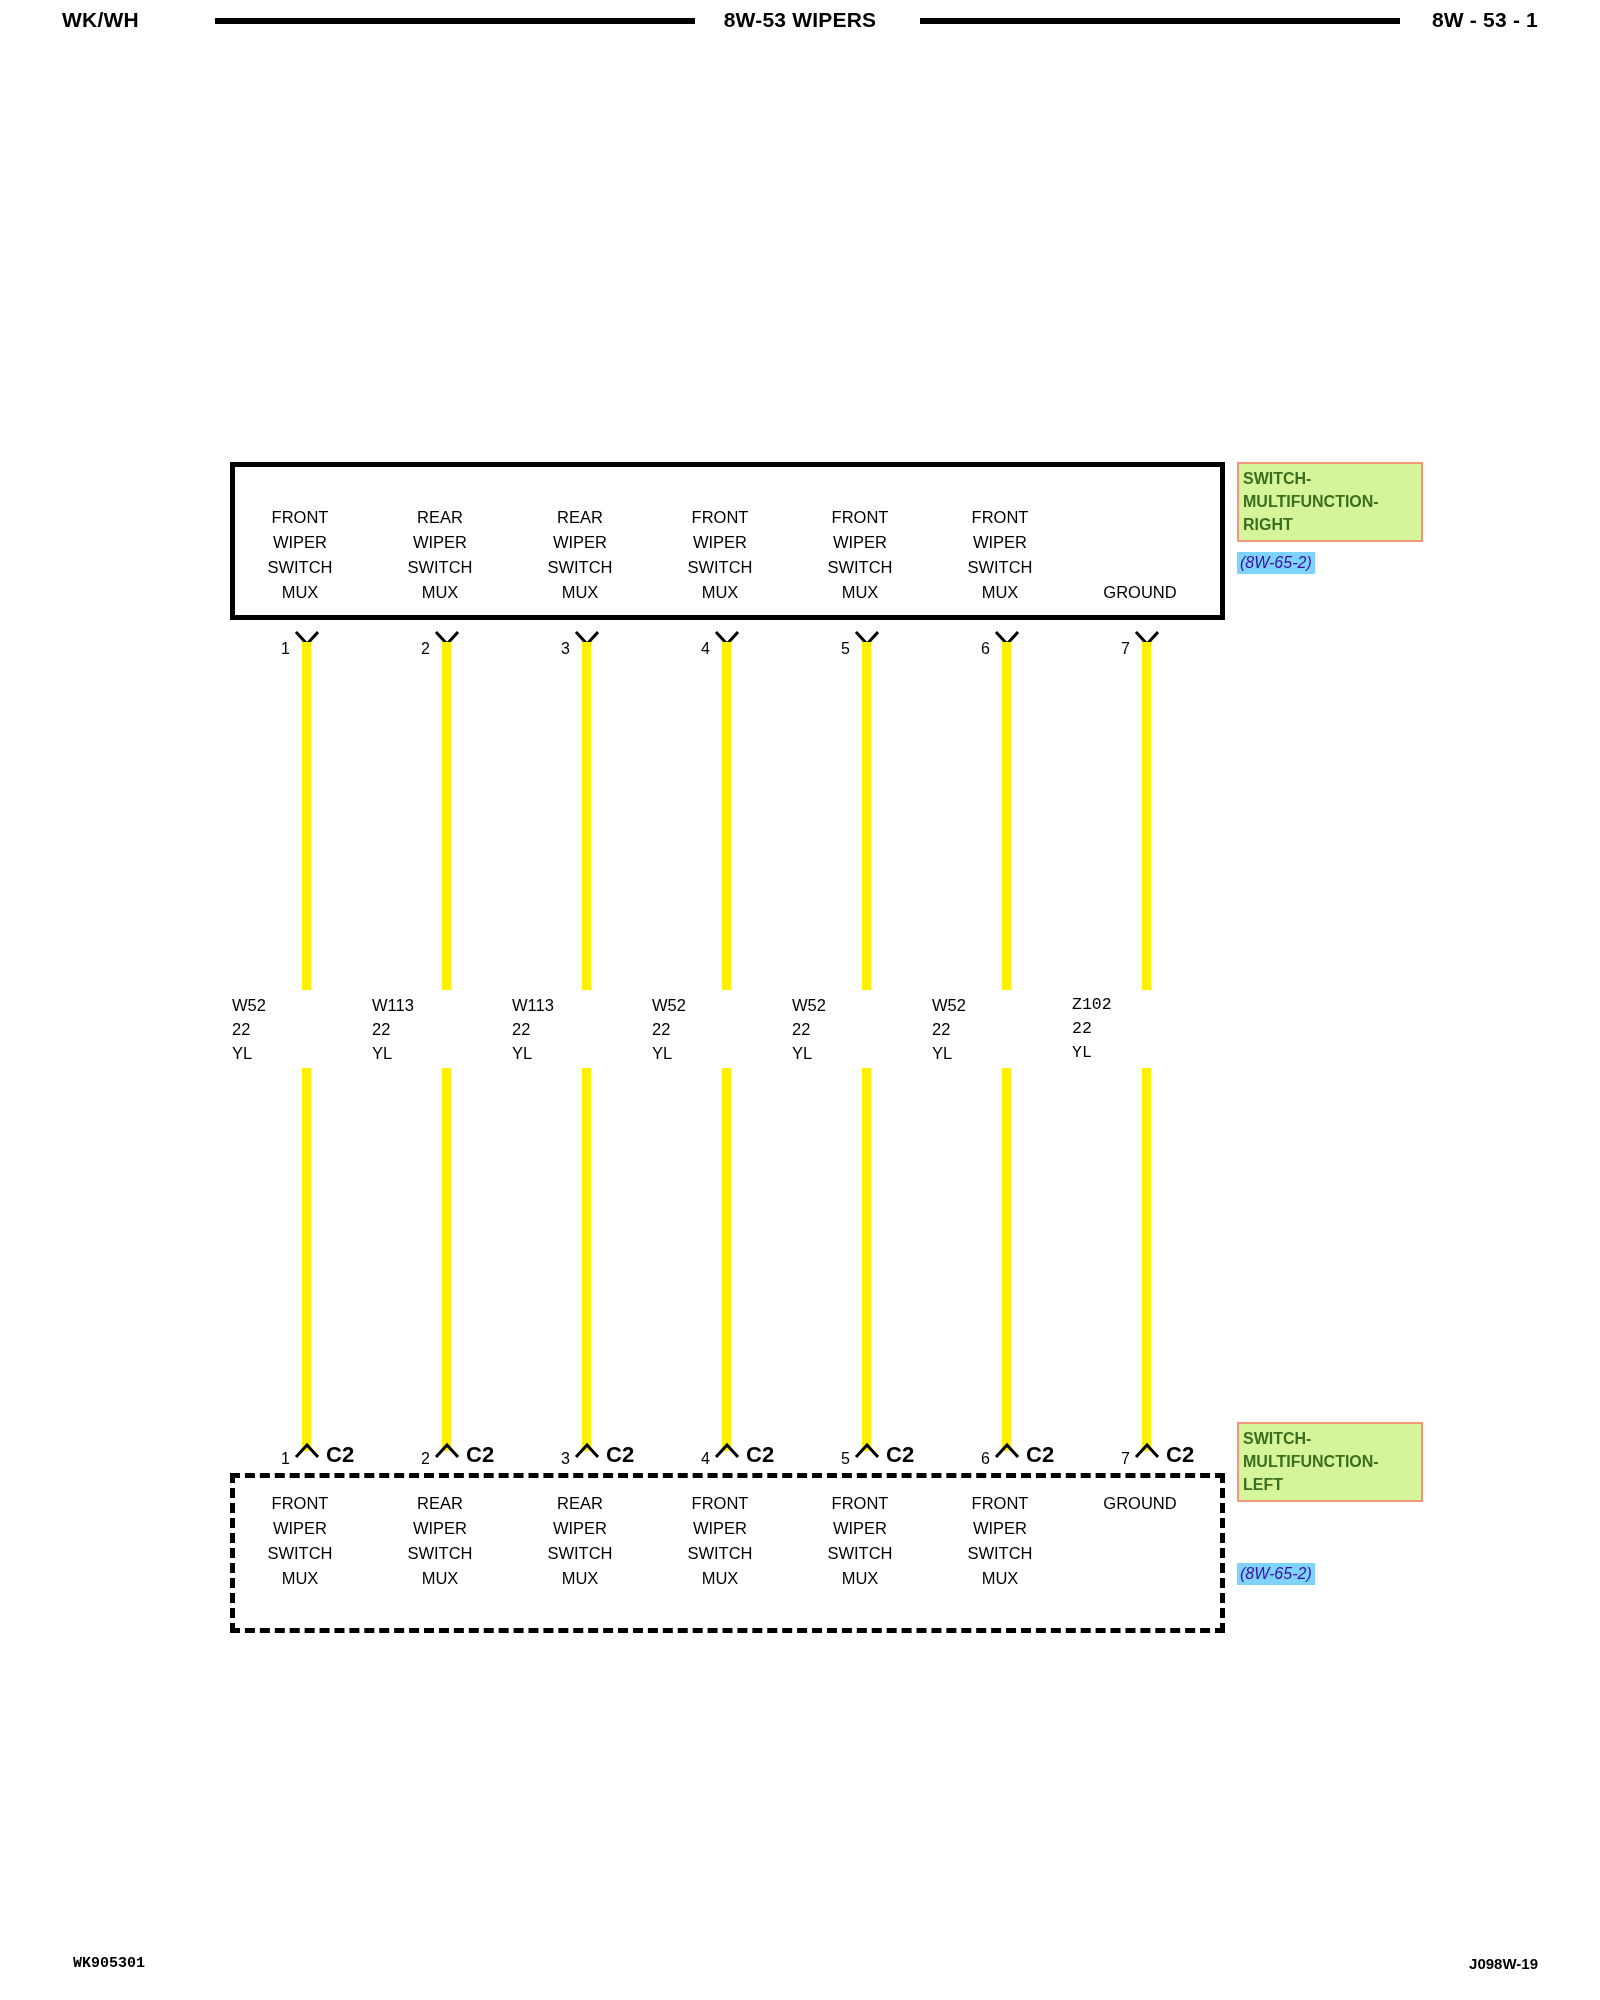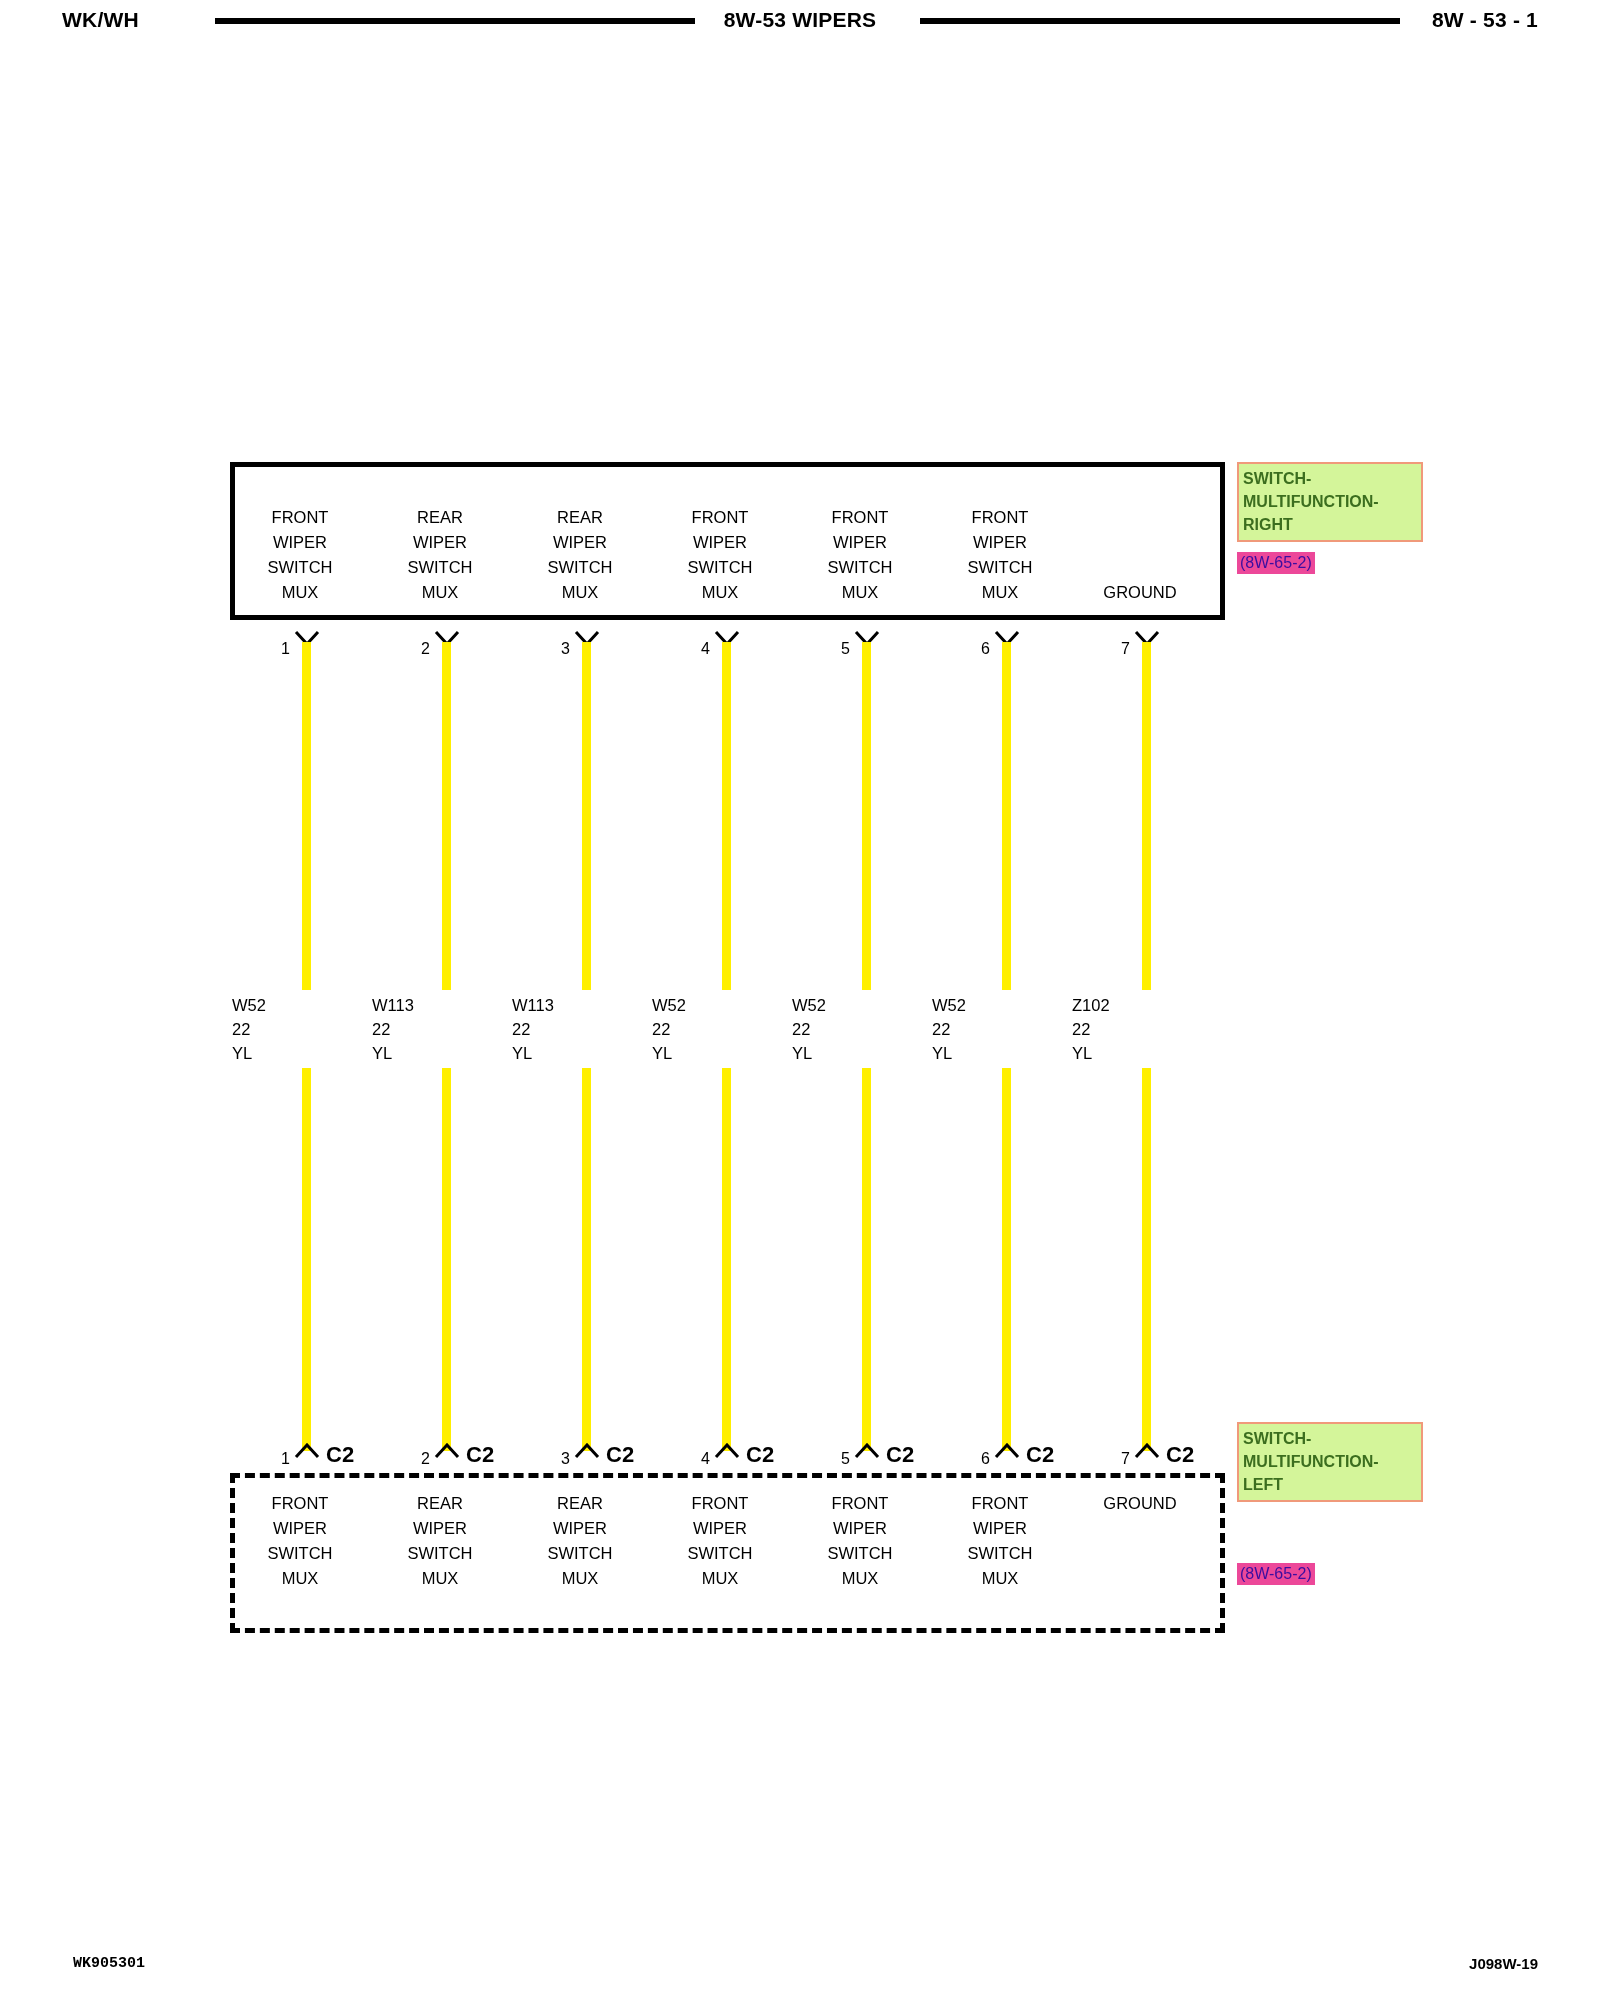--- a/index.html
+++ b/index.html
@@ -132,27 +132,28 @@
     color: #3c6e1f;
     font-weight: bold;
     font-size: 16px;
     line-height: 23px;
     padding: 3px 4px 4px 4px;
     box-sizing: border-box;
     width: 186px;
   }
   .ref-box {
     position: absolute;
-    background: #ec4899;
+    background: #7dd3fc;
     color: #3b0ea0;
     font-size: 16px;
     font-weight: normal;
     line-height: 20px;
     padding: 1px 3px;
     white-space: nowrap;
+    font-style: italic;
   }
 </style>
 </head>
 <body>
 
 <div id="page">
 
   <div>
     <div class="hdr-text" id="hdr-left">WK/WH</div>
     <div class="hdr-rule" id="hdr-rule-left"></div>
@@ -280,21 +281,21 @@
   <div class="wire-id" style="left:792px; top:993px;">
     <div>W52</div>
     <div>22</div>
     <div>YL</div>
   </div>
   <div class="wire-id" style="left:932px; top:993px;">
     <div>W52</div>
     <div>22</div>
     <div>YL</div>
   </div>
-  <div class="wire-id" style="left:1072px; top:993px;">
+  <div class="wire-id" style="left:1072px; top:993px;font-family:Liberation Mono, monospace;">
     <div>Z102</div>
     <div>22</div>
     <div>YL</div>
   </div>
 
   <div class="wire" style="left:302px;  top:1068px; height:383px;"></div>
   <div class="wire" style="left:442px;  top:1068px; height:383px;"></div>
   <div class="wire" style="left:582px;  top:1068px; height:383px;"></div>
   <div class="wire" style="left:722px;  top:1068px; height:383px;"></div>
   <div class="wire" style="left:862px;  top:1068px; height:383px;"></div>

